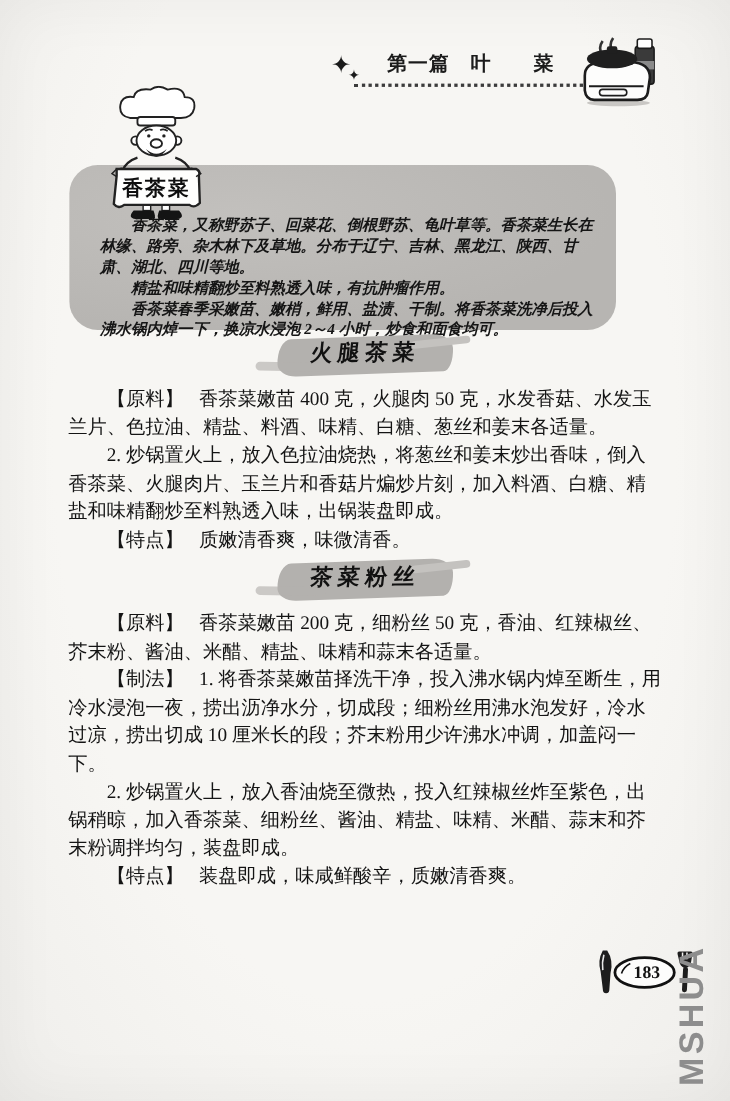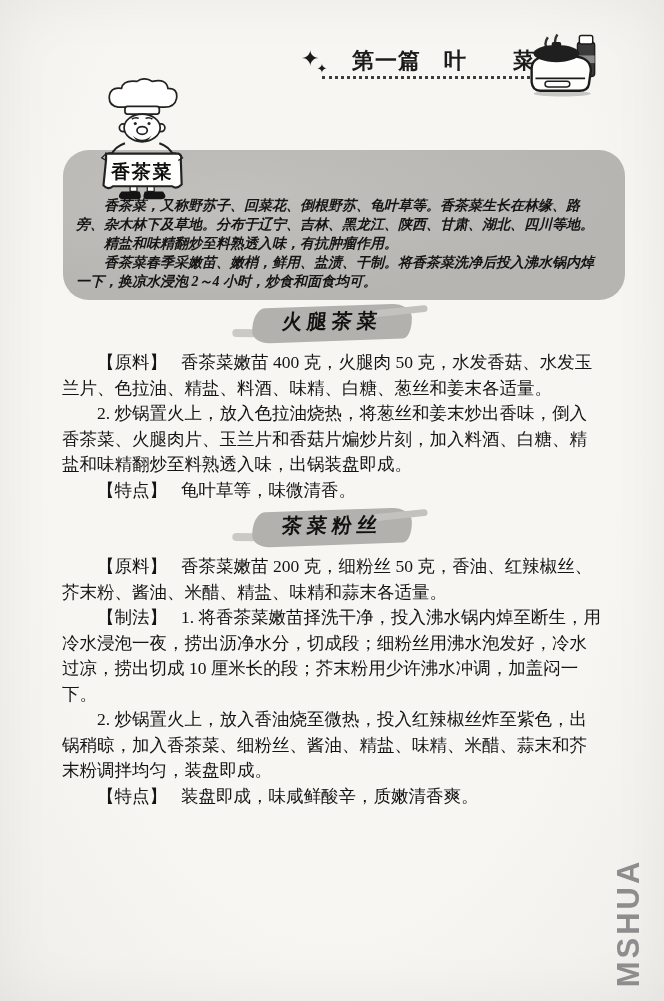--- a/index.html
+++ b/index.html
@@ -12,36 +12,36 @@
     font-family:"Liberation Serif", serif;
     color:#141414;
   }
 
   
   .stars { position:absolute; left:301px; top:48px; color:#1a1a1a; }
   .star-lg { font-size:22px; line-height:22px; }
   .star-sm { font-size:13px; display:inline-block; transform:translate(-3px,7px); }
   .chapter-title {
     position:absolute; left:352px; top:46px; width:200px;
-    font-size:22px; font-weight:bold; letter-spacing:1px; color:#1b1b1b;
+    font-size:18px; font-weight:bold; letter-spacing:1px; color:#1b1b1b;
   }
   .dotted-rule {
     position:absolute; left:322px; top:62px; width:214px; height:14px;
     border-bottom:3px dotted #3c3c3c;
   }
   .cooker { position:absolute; left:524px; top:32px; }
 
   
   .chef { position:absolute; left:84px; top:78px; z-index:3; }
   .intro-box {
-    position:absolute; left:63px; top:150px; width:562px; height:150px;
+    position:absolute; left:63px; top:150px; width:497px; height:150px;
     box-sizing:border-box; border-radius:26px;
     background:#bcbab7;
     background-image: radial-gradient(ellipse at 30% 30%, #c2c0bd 0%, #b7b5b2 70%);
-    padding:46px 18px 0 13px;
+    padding:46px 18px 0 28px;
     font-style:italic; font-weight:600;
     font-size:14px; line-height:19px; color:#151515;
   }
   .intro-box p { margin:0; text-indent:2em; }
 
   
   .content {
     position:absolute; left:62px; top:306px; width:540px;
     font-size:17.5px; line-height:25.5px;
   }
@@ -137,33 +137,49 @@
   <main class="content">
 
     <section class="recipe">
       <div class="title-wrap">
         <span class="brush">
           <span class="brush-text">火腿茶菜</span>
         </span>
       </div>
       <p class="para"><b class="label">【原料】</b><span>香茶菜嫩苗 400 克，火腿肉 50 克，水发香菇、水发玉兰片、色拉油、精盐、料酒、味精、白糖、葱丝和姜末各适量。</span></p>
       <p class="para"><span>2. 炒锅置火上，放入色拉油烧热，将葱丝和姜末炒出香味，倒入香茶菜、火腿肉片、玉兰片和香菇片煸炒片刻，加入料酒、白糖、精盐和味精翻炒至料熟透入味，出锅装盘即成。</span></p>
-      <p class="para feature"><b class="label">【特点】</b><span>龟叶草等，味微清香。</span></p>
+      <p class="para feature"><b class="label">【特点】</b><span>质嫩清香爽，味微清香。</span></p>
     </section>
 
     <section class="recipe">
       <div class="title-wrap">
         <span class="brush">
           <span class="brush-text">茶菜粉丝</span>
         </span>
       </div>
       <p class="para"><b class="label">【原料】</b><span>香茶菜嫩苗 200 克，细粉丝 50 克，香油、红辣椒丝、芥末粉、酱油、米醋、精盐、味精和蒜末各适量。</span></p>
       <p class="para"><b class="label">【制法】</b><span>1. 将香茶菜嫩苗择洗干净，投入沸水锅内焯至断生，用冷水浸泡一夜，捞出沥净水分，切成段；细粉丝用沸水泡发好，冷水过凉，捞出切成 10 厘米长的段；芥末粉用少许沸水冲调，加盖闷一下。</span></p>
       <p class="para"><span>2. 炒锅置火上，放入香油烧至微热，投入红辣椒丝炸至紫色，出锅稍晾，加入香茶菜、细粉丝、酱油、精盐、味精、米醋、蒜末和芥末粉调拌均匀，装盘即成。</span></p>
       <p class="para feature"><b class="label">【特点】</b><span>装盘即成，味咸鲜酸辛，质嫩清香爽。</span></p>
     </section>
 
   </main>
 
+  <div class="plate-wrap">
+    <svg width="96" height="48" viewBox="0 0 96 48">
+      <g>
+        <path d="M10,4 q-5,9 -2,19 l2,16 q0,4 3,4 q3,0 3,-4 l1,-14 q3,-12 -3,-21 z" fill="#1d1d1d"></path>
+        <path d="M11,8 q-2,7 -1,14" stroke="#e8e8e8" stroke-width="1.5" fill="none"></path>
+      </g>
+      <ellipse cx="48" cy="24" rx="27" ry="13.5" fill="#fdfdfc" stroke="#111" stroke-width="2.5"></ellipse>
+      <path d="M27,25 q2,-6 8,-9" stroke="#111" stroke-width="1.5" fill="none"></path>
+      <text x="50" y="29.5" text-anchor="middle" font-size="16" font-weight="bold" fill="#111">183</text>
+      <g>
+        <path d="M79,5 h11 q2,0 1.5,2.5 l-1.5,8.5 q-2,4 -5,4 q-3,0 -5,-4 l-2,-8.5 q-0.5,-2.5 1.5,-2.5 z" fill="#1d1d1d"></path>
+        <path d="M82.5,6 v6 M86.5,6 v6" stroke="#f2f1ef" stroke-width="1.4" fill="none"></path>
+        <rect x="82.5" y="19" width="4.5" height="23" rx="2" fill="#1d1d1d" transform="rotate(3 85 30)"></rect>
+      </g>
+    </svg>
+  </div>
 
   <div class="watermark">MSHUA</div>
 
 </div>
 
 </body></html>

